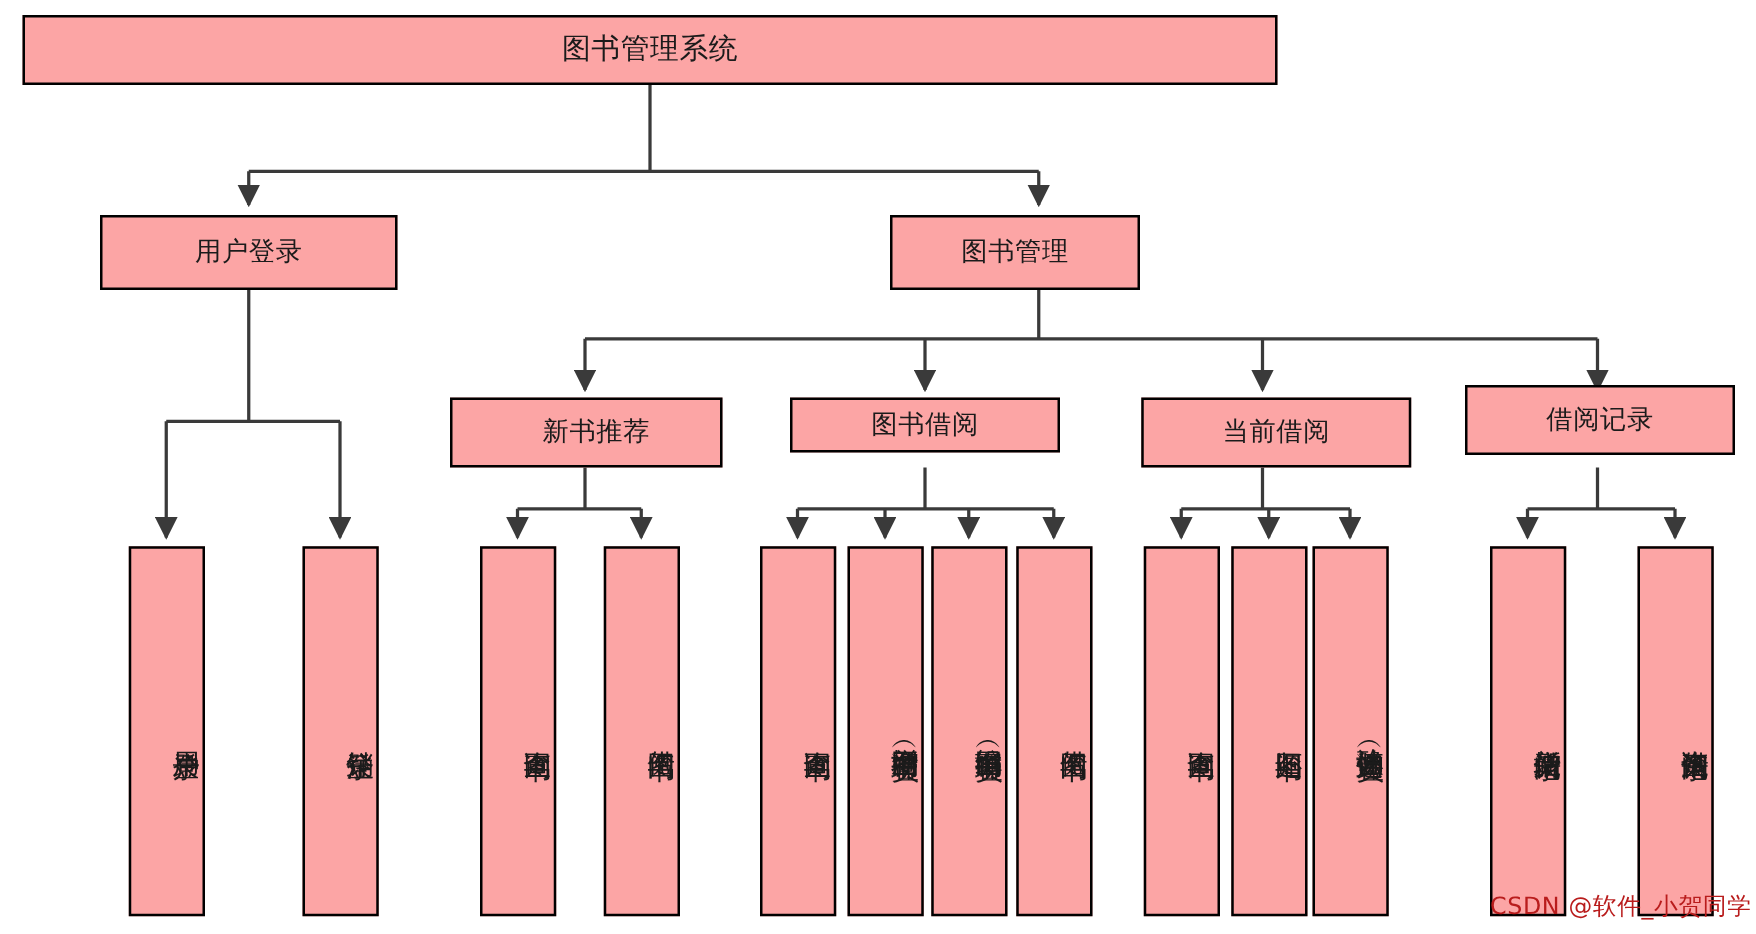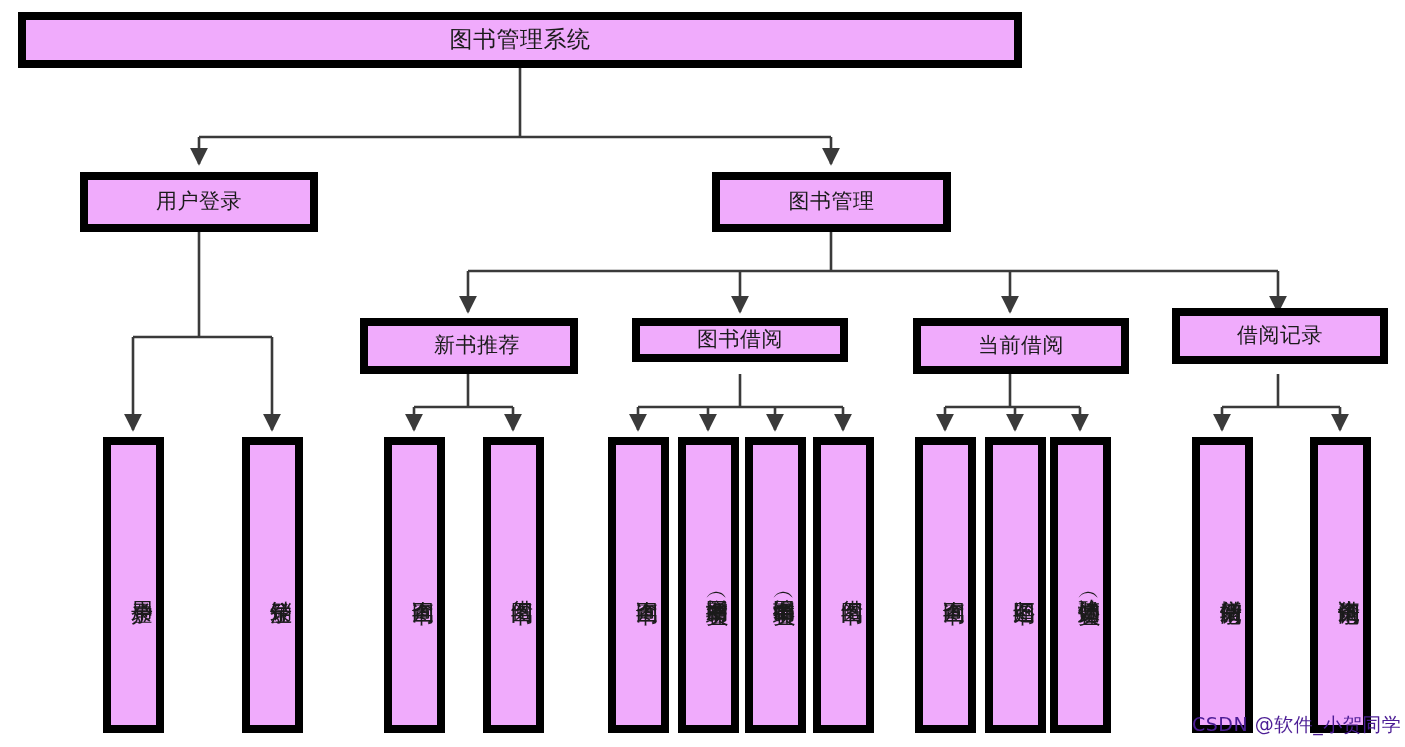--- a/index.html
+++ b/index.html
@@ -19,22 +19,22 @@
     position: absolute;
     left: 0;
     top: 0;
     width: 1405px;
     height: 747px;
     pointer-events: none;
   }
   .node {
     position: absolute;
     box-sizing: border-box;
-    border: 8px solid #000000;
-    background: #f0abfc;
+    border: 2px solid #000000;
+    background: #fca5a5;
     display: flex;
     align-items: center;
     justify-content: center;
     color: #1b1b1b;
     text-align: right;
   }
   .node-h {
     font-size: 21px;
     line-height: 1.2;
     letter-spacing: 0.5px;
@@ -53,21 +53,21 @@
     align-items: flex-start;
     justify-content: center;
     white-space: nowrap;
   }
   .node-v span {
     writing-mode: vertical-rl;
     text-orientation: upright;
   }
   .watermark {
     position: absolute;
-    color: #4c1d95;
+    color: #b91c1c;
     font-size: 19px;
     letter-spacing: 0.5px;
     white-space: nowrap;
     user-select: none;
   }
 </style>
 </head>
 <body>
 
 <div id="canvas">
@@ -123,21 +123,21 @@
   </svg>
 
   <div class="node node-h node-root" style="left:18px; top:12px; width:1004px; height:56px;">
     <span>图书管理系统</span>
   </div>
 
   <div class="node node-h" style="left:80px; top:172px; width:238px; height:60px;">
     <span>用户登录</span>
   </div>
 
-  <div class="node node-h" style="left:712px; top:172px; width:239px; height:60px;">
+  <div class="node node-h" style="left:712px; top:172px; width:200px; height:60px;">
     <span>图书管理</span>
   </div>
 
   <div class="node node-h" style="left:360px; top:318px; width:218px; height:56px;padding-left:16px;">
     <span>新书推荐</span>
   </div>
 
   <div class="node node-h" style="left:632px; top:318px; width:216px; height:44px;">
     <span>图书借阅</span>
   </div>

